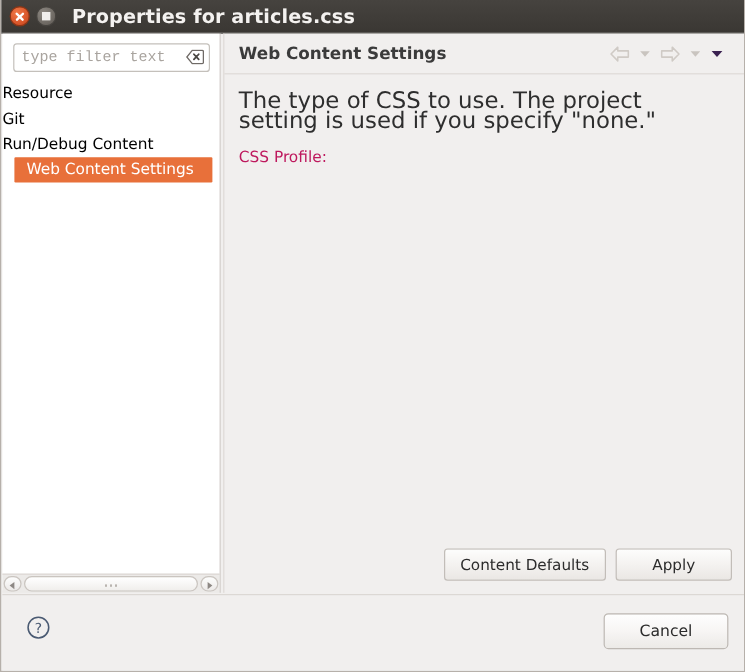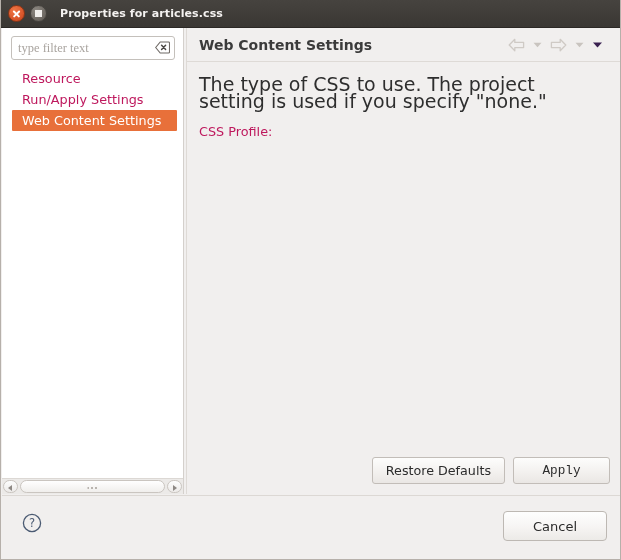--- a/index.html
+++ b/index.html
@@ -48,63 +48,62 @@
     background: radial-gradient(circle at 35% 30%, #8d8882 0%, #6e6963 65%, #5a5550 100%);
     border: 1px solid #46433f;
   }
   #btn-max::before {
     content: ""; position: absolute; left: 4px; top: 4px;
     width: 7px; height: 7px; background: #f0eeec;
   }
   #title-text {
     margin-left: 13px;
     color: #f4f2f0;
-    font-size: 11px;
+    font-size: 16px;
     font-weight: bold;
     letter-spacing: 0.1px;
     white-space: nowrap;
   }
 
   
   #left-pane {
     position: absolute; left: 1px; top: 28px;
     width: 181px; height: 464px;
     background: #ffffff;
   }
   #filter-wrap {
     position: absolute; left: 9px; top: 8px;
     width: 164px; height: 24px;
   }
   #filter-input {
     width: 164px; height: 24px;
     border: 1px solid #c4c0bb;
     border-radius: 3px;
     background: #fff;
-    font-family: Liberation Serif, serif;
+    font-family: Liberation Mono, monospace;
     font-size: 12.5px;
     color: #3a3a3a;
     padding: 0 26px 0 6px;
     outline: none;
   }
   #filter-input::placeholder { color: #a9a49f; }
   #clear-icon {
     position: absolute; right: 5px; top: 5px;
     width: 15px; height: 13px; cursor: default;
   }
 
   #tree {
     position: absolute; left: 0; top: 40px;
     width: 181px; height: 420px;
   }
   .tree-item {
     height: 21px;
     display: flex; align-items: center;
-    padding-left: 20px;
     font-size: 12.8px;
-    color: #be185d;
+    color: #000000;
     cursor: default;
     white-space: nowrap;
   }
   .tree-item.selected {
     background: #e8703a;
     color: #ffffff;
     margin-left: 10px;
     padding-left: 10px;
     width: 165px;
     border-radius: 1px;
@@ -232,21 +231,21 @@
     padding: 0 13px;
     border: 1px solid #c2bdb8;
     border-radius: 3px;
     background: linear-gradient(to bottom,#fdfdfc 0%,#f4f2f0 50%,#eae7e4 100%);
     font-family: "DejaVu Sans", "Liberation Sans", sans-serif;
     font-size: 12.7px;
     color: #2c2c2c;
     cursor: default;
     white-space: nowrap;
   }
-  #apply-button { min-width: 97px; font-family: Liberation Mono, monospace; }
+  #apply-button { min-width: 97px; }
 
   
   #bottom-bar {
     position: absolute; left: 1px; top: 495px;
     width: 619px; height: 64px;
     background: #f1efee;
     border-top: 1px solid #dcd8d4;
   }
   #help-icon {
     position: absolute; left: 20px; top: 17px;
@@ -293,21 +292,24 @@
         <path d="M5.2 1 H13.6 a0.9 0.9 0 0 1 0.9 0.9 V11.1 a0.9 0.9 0 0 1 -0.9 0.9 H5.2 L0.7 6.5 Z" fill="none" stroke="#6f6a66" stroke-width="1.1"></path>
         <path d="M6.6 4.2 L10.6 8.5 M10.6 4.2 L6.6 8.5" stroke="#4a4744" stroke-width="1.5" stroke-linecap="round"></path>
       </svg>
     </div>
 
     <div id="tree">
       <div class="tree-item">
         <span>Resource</span>
       </div>
       <div class="tree-item">
-        <span>Run/Apply Settings</span>
+        <span>Git</span>
+      </div>
+      <div class="tree-item">
+        <span>Run/Debug Content</span>
       </div>
       <div class="tree-item selected">
         <span>Web Content Settings</span>
       </div>
     </div>
   </div>
 
   <div id="tree-hscroll">
     <div class="sb-arrow left"></div>
     <div id="sb-thumb"></div>
@@ -340,21 +342,21 @@
       </div>
     </div>
 
     <div id="desc">The type of CSS to use.  The project setting is used if you specify "none."</div>
 
     <div id="profile-row">
       <div id="profile-label">CSS Profile:</div>
     </div>
 
     <div id="page-buttons">
-      <button class="gbtn" id="restore-defaults-button">Restore Defaults</button>
+      <button class="gbtn" id="restore-defaults-button">Content Defaults</button>
       <button class="gbtn" id="apply-button">Apply</button>
     </div>
   </div>
 
   <div id="bottom-bar">
     <svg id="help-icon" viewBox="0 0 20 20">
       <circle cx="10" cy="10" r="8.6" fill="none" stroke="#4a5a72" stroke-width="1.3"></circle>
       <text x="10" y="14.4" text-anchor="middle" font-size="11.5" font-family="DejaVu Sans, sans-serif" fill="#4a5a72">?</text>
     </svg>
 

